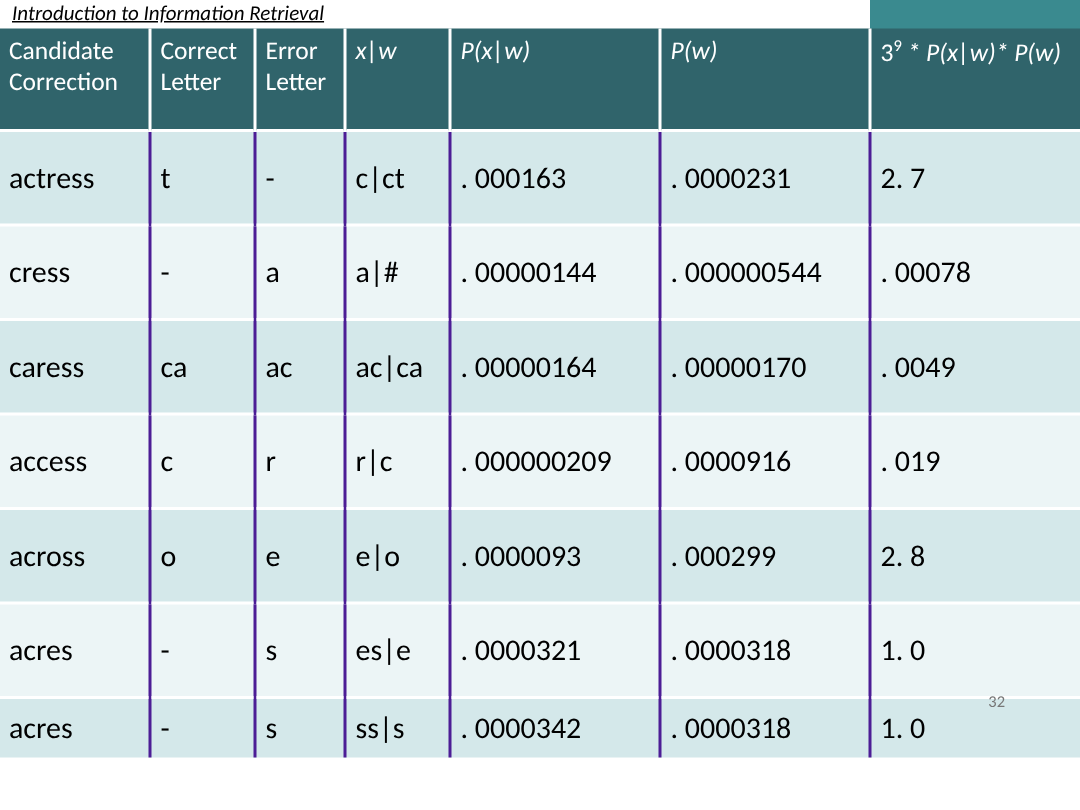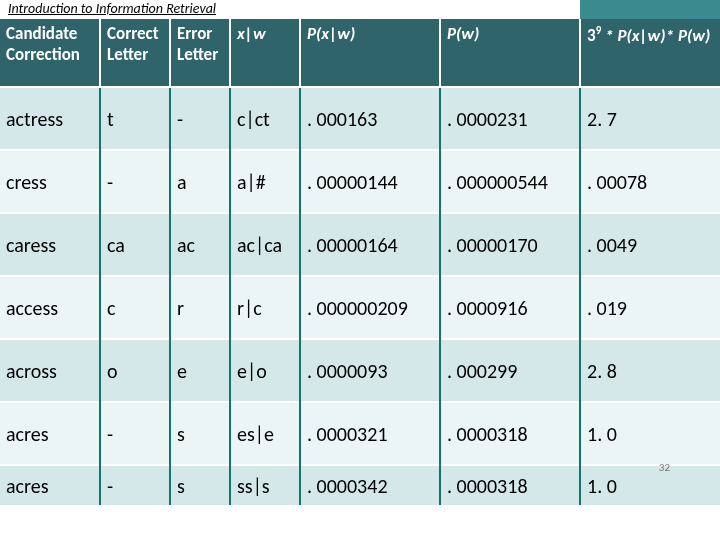--- a/index.html
+++ b/index.html
@@ -8,23 +8,23 @@
     .top-accent { position: absolute; top: 0; right: 0; width: 140px; height: 22px; background: #3a8a8f; }
     .breadcrumb { position: absolute; top: 0; left: 8px; font-style: italic; text-decoration: underline; font-size: 14px; color: #000; line-height: 18px; }
     .tbl { position: absolute; top: 19px; left: 0; width: 720px; border-collapse: collapse; table-layout: fixed; }
     .tbl col.c1 { width: 100px; }
     .tbl col.c2 { width: 70px; }
     .tbl col.c3 { width: 60px; }
     .tbl col.c4 { width: 70px; }
     .tbl col.c5 { width: 140px; }
     .tbl col.c6 { width: 140px; }
     .tbl col.c7 { width: 140px; }
-    .tbl th { background: #30646b; color: #fff; font-weight: bold; text-align: left; padding: 4px 6px; font-size: 17px; vertical-align: top; border-right: 2px solid #fff; height: 68px; }
+    .tbl th { background: #30646b; color: #fff; font-weight: normal; text-align: left; padding: 4px 6px; font-size: 17px; vertical-align: top; border-right: 2px solid #fff; height: 68px; }
     .tbl th:last-child { border-right: none; }
-    .tbl td { padding: 6px; font-size: 20px; color: #000; border-top: 2px solid #fff; border-right: 2px solid #0f766e; height: 63px; vertical-align: middle; }
+    .tbl td { padding: 6px; font-size: 20px; color: #000; border-top: 2px solid #fff; border-right: 2px solid #4c1d95; height: 63px; vertical-align: middle; }
     .tbl td:last-child { border-right: none; }
     .tbl tbody tr:nth-child(odd)  td { background: #d4e8ea; }
     .tbl tbody tr:nth-child(even) td { background: #ecf5f6; }
     .tbl tbody tr:last-child td { height: 40px; }
     .it { font-style: italic; }
     sup { font-size: 0.65em; vertical-align: super; }
     .pagenum { position: absolute; bottom: 6px; right: 50px; font-size: 11px; color: #777; margin-left: 40px; }
   </style>
 </head>
 <body>

